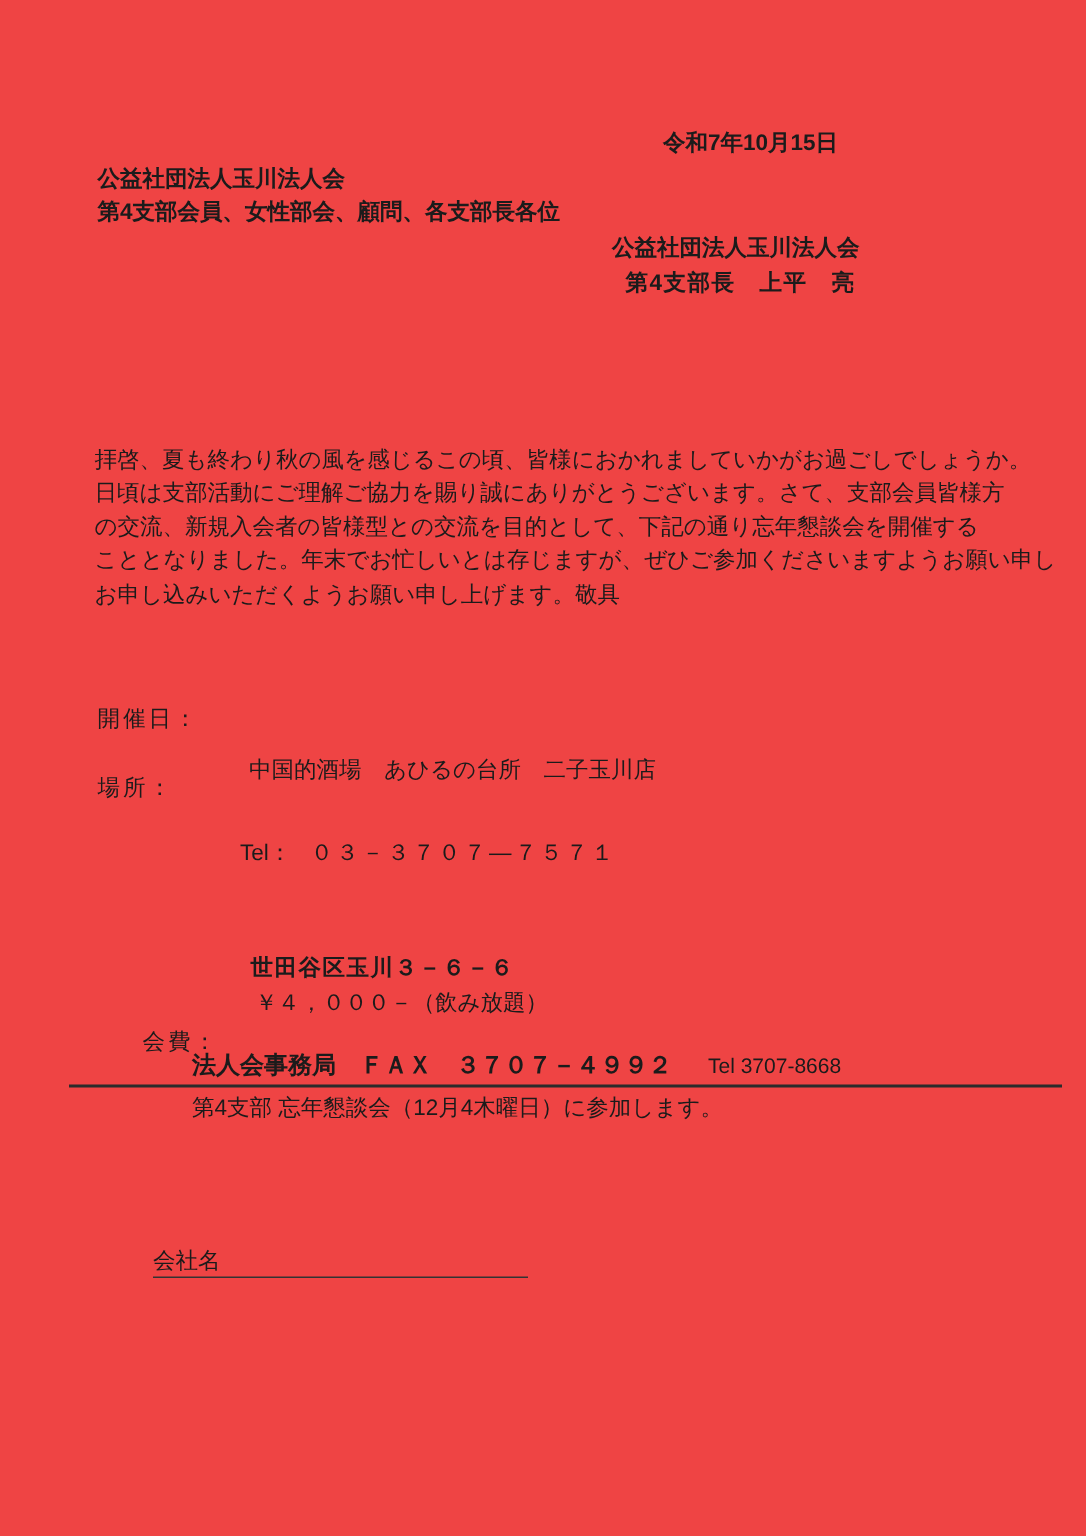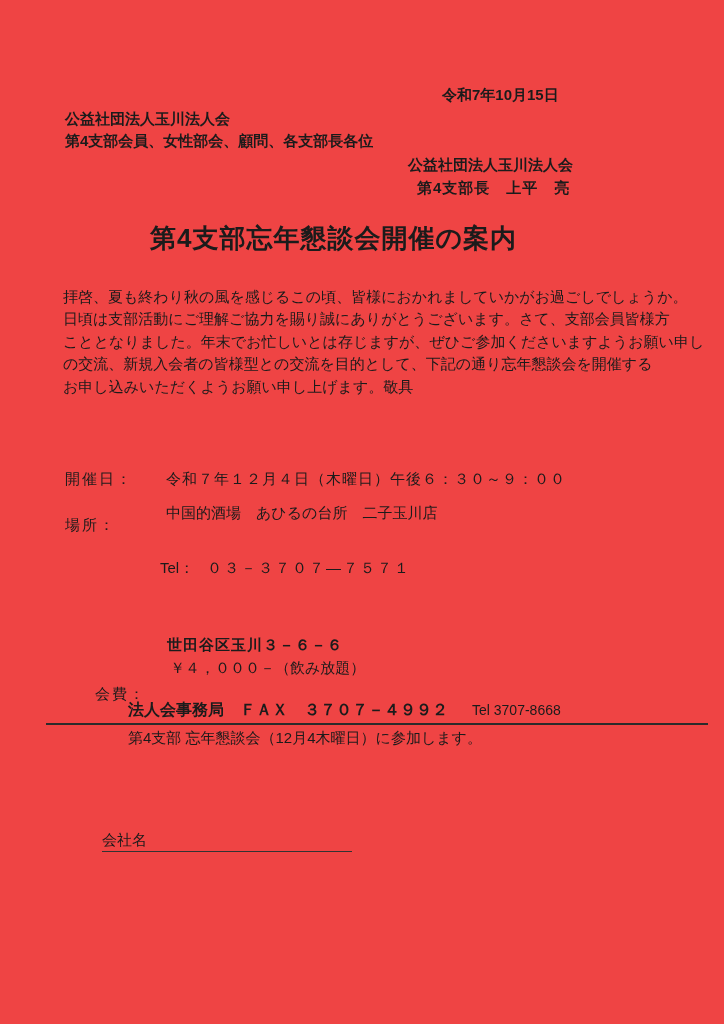--- a/index.html
+++ b/index.html
@@ -34,21 +34,21 @@
     text-align: center;
     font-size: 26px;
     font-weight: 700;
     letter-spacing: 1px;
     margin: 0;
     white-space: nowrap;
   }
 
   .body-text {
     position: absolute;
-    left: 63px; top: 286px;
+    left: 63px; top: 296px;
     width: 604px;
     line-height: 22.4px;
   }
   .body-text div { white-space: nowrap; }
 
   .lbl-date  { left: 65px;  top: 470px; letter-spacing: 2px; }
   .val-date  { left: 166px; top: 470px; letter-spacing: 1px; }
   .lbl-venue { left: 65px;  top: 516px; letter-spacing: 2px; }
   .val-venue { left: 166px; top: 504px; }
   .lbl-tel   { left: 160px; top: 559px; }
@@ -88,32 +88,30 @@
 <div class="page">
 
   <div class="abs issued-date">令和7年10月15日</div>
 
   <div class="abs recipient-org">公益社団法人玉川法人会</div>
   <div class="abs recipient-addressees">第4支部会員、女性部会、顧問、各支部長各位</div>
 
   <div class="abs sender-org">公益社団法人玉川法人会</div>
   <div class="abs sender-person">第4支部長　上平　亮</div>
 
-  <h1 class="doc-title">第4支部忘年懇談会開催の案内</h1>
 
   <div class="body-text">
     <div>拝啓、夏も終わり秋の風を感じるこの頃、皆様におかれましていかがお過ごしでしょうか。</div>
     <div>日頃は支部活動にご理解ご協力を賜り誠にありがとうございます。さて、支部会員皆様方</div>
+    <div>の交流、新規入会者の皆様型との交流を目的として、下記の通り忘年懇談会を開催する</div>
     <div>こととなりました。年末でお忙しいとは存じますが、ぜひご参加くださいますようお願い申し</div>
-    <div>の交流、新規入会者の皆様型との交流を目的として、下記の通り忘年懇談会を開催する</div>
     <div>お申し込みいただくようお願い申し上げます。敬具</div>
   </div>
 
   <div class="abs lbl-date">開催日：</div>
-  <div class="abs val-date">令和７年１２月４日（木曜日）午後６：３０～９：００</div>
 
   <div class="abs lbl-venue">場所：</div>
   <div class="abs val-venue">中国的酒場　あひるの台所　二子玉川店</div>
 
   <div class="abs lbl-tel">Tel：</div>
   <div class="abs val-tel">０３－３７０７—７５７１</div>
 
   <div class="abs venue-address">世田谷区玉川３－６－６</div>
 
   <div class="abs lbl-fee">会費：</div>

